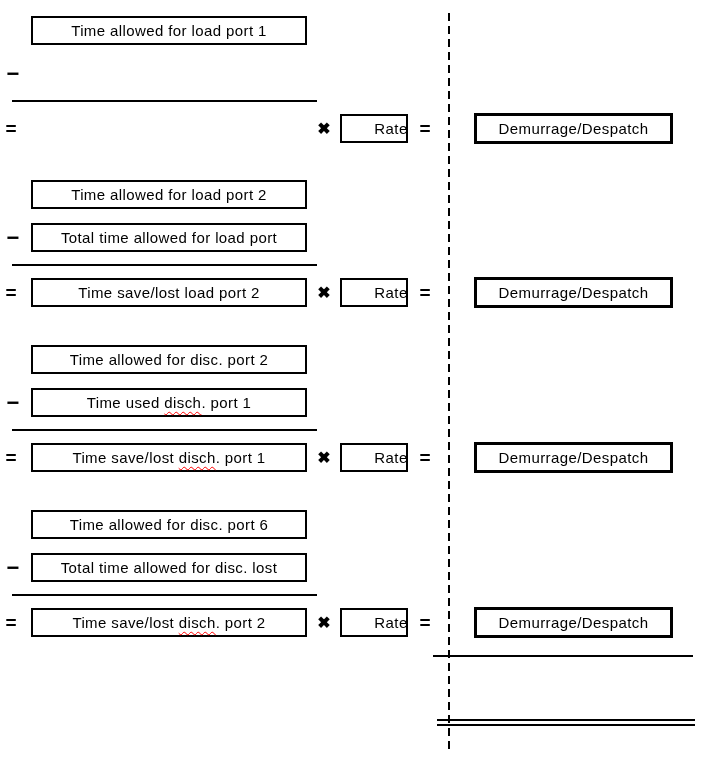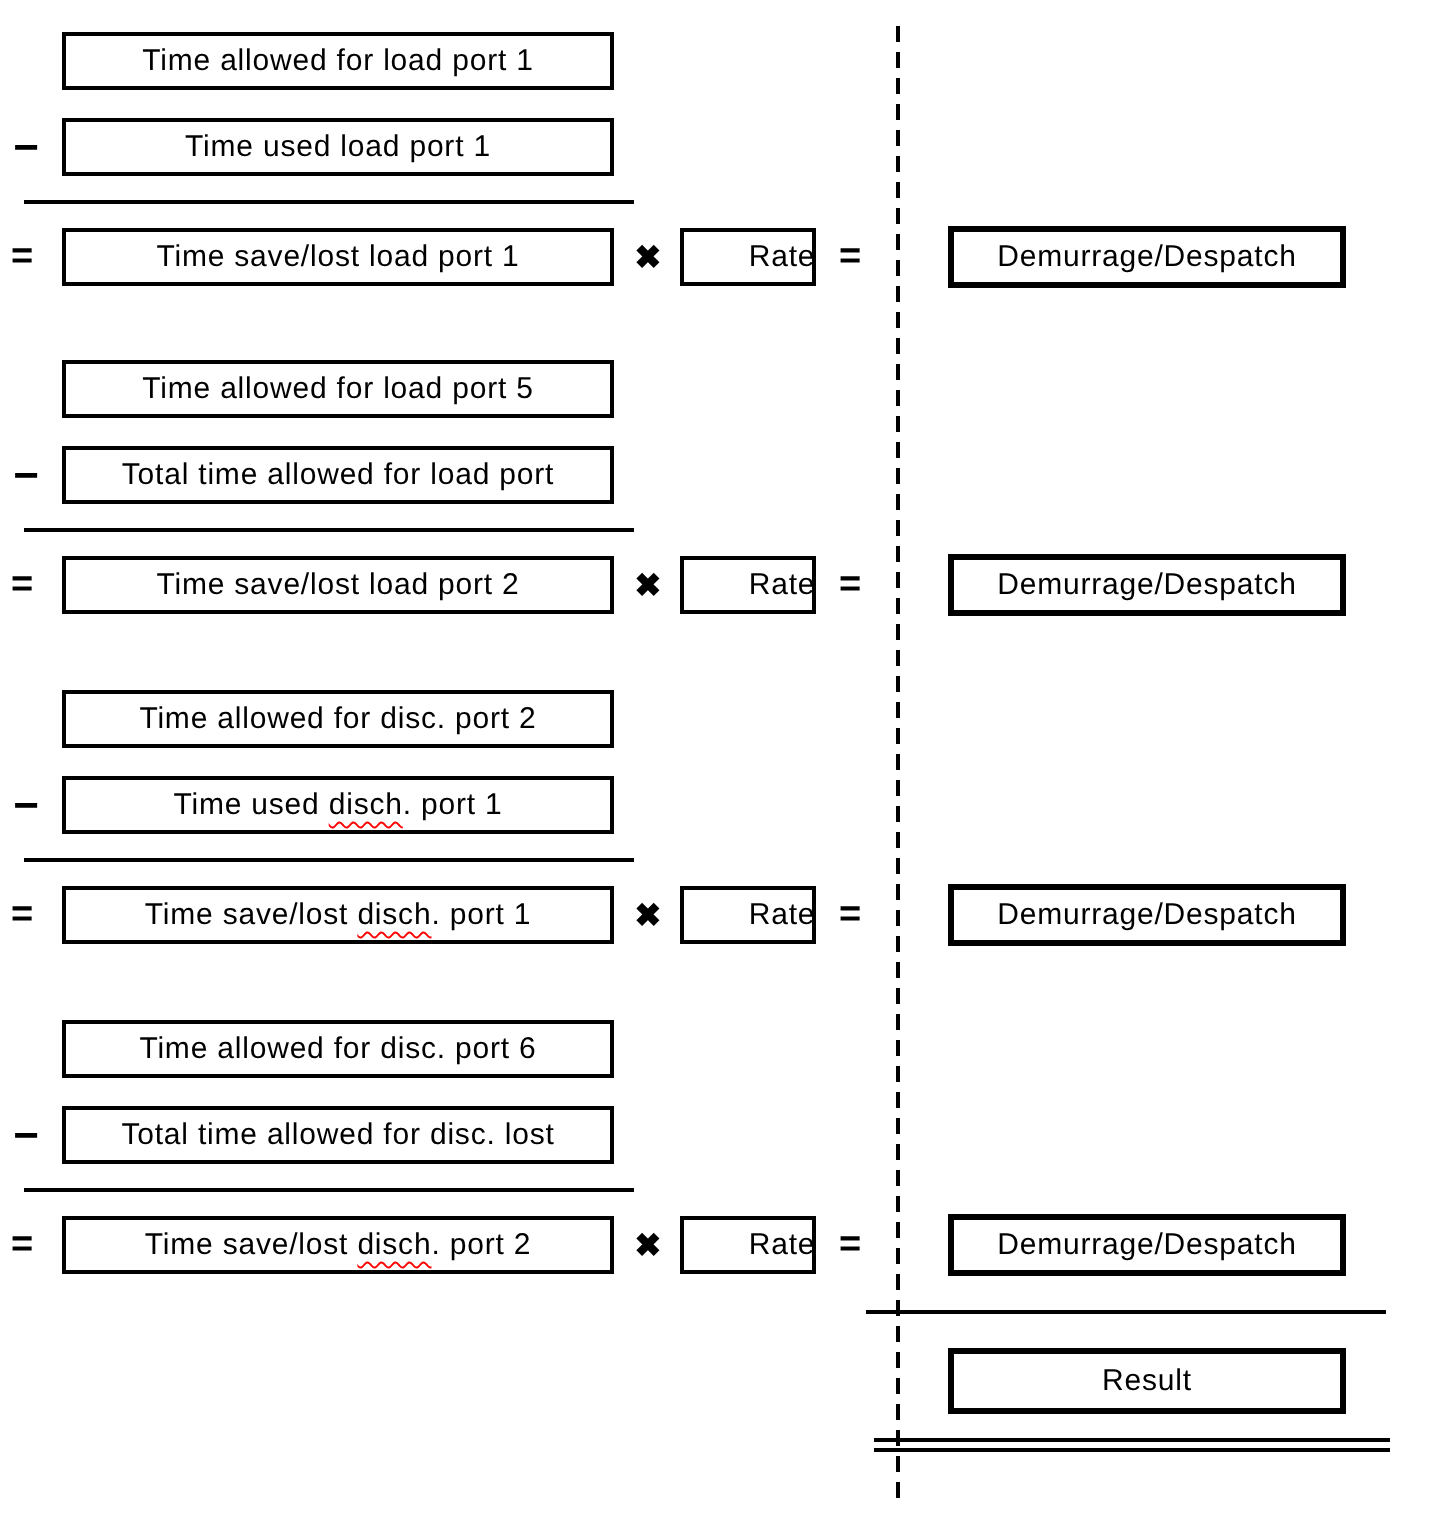--- a/index.html
+++ b/index.html
@@ -86,45 +86,35 @@
 
 <div id="canvas">
 
   <div class="group" style="top:16px">
     <div class="box lbox r1">
       <span>Time allowed for load port 1</span>
         <span class="sq"></span>
         <span></span>
     </div>
     <div class="op minus">−</div>
-    <div class="box lbox r2">
-      <span>Time used load port 1</span>
-        <span class="sq"></span>
-        <span></span>
-    </div>
-    <div class="sumline"></div>
-    <div class="op eq1">=</div>
-    <div class="box lbox r3">
-      <span>Time save/lost load port 1</span>
-        <span class="sq"></span>
-        <span></span>
-    </div>
+    <div class="sumline"></div>
+    <div class="op eq1">=</div>
     <div class="op times">✖</div>
     <div class="box ratebox">
       <span>Rate</span>
     </div>
     <div class="op eq2">=</div>
     <div class="box heavy dembox">
       <span>Demurrage/Despatch</span>
     </div>
   </div>
 
   <div class="group" style="top:180px">
     <div class="box lbox r1">
-      <span>Time allowed for load port 5</span>
+      <span>Time allowed for load port 2</span>
         <span class="sq"></span>
         <span></span>
     </div>
     <div class="op minus">−</div>
     <div class="box lbox r2">
       <span>Total time allowed for load port</span>
         <span class="sq"></span>
         <span></span>
     </div>
     <div class="sumline"></div>
@@ -198,18 +188,15 @@
     </div>
     <div class="op eq2">=</div>
     <div class="box heavy dembox">
       <span>Demurrage/Despatch</span>
     </div>
   </div>
 
   <div class="vline"></div>
 
   <div class="result-sum-line"></div>
-  <div class="box heavy resultbox">
-    <span>Result</span>
-  </div>
   <div class="double-line"></div>
 
 </div>
 
 </body></html>

